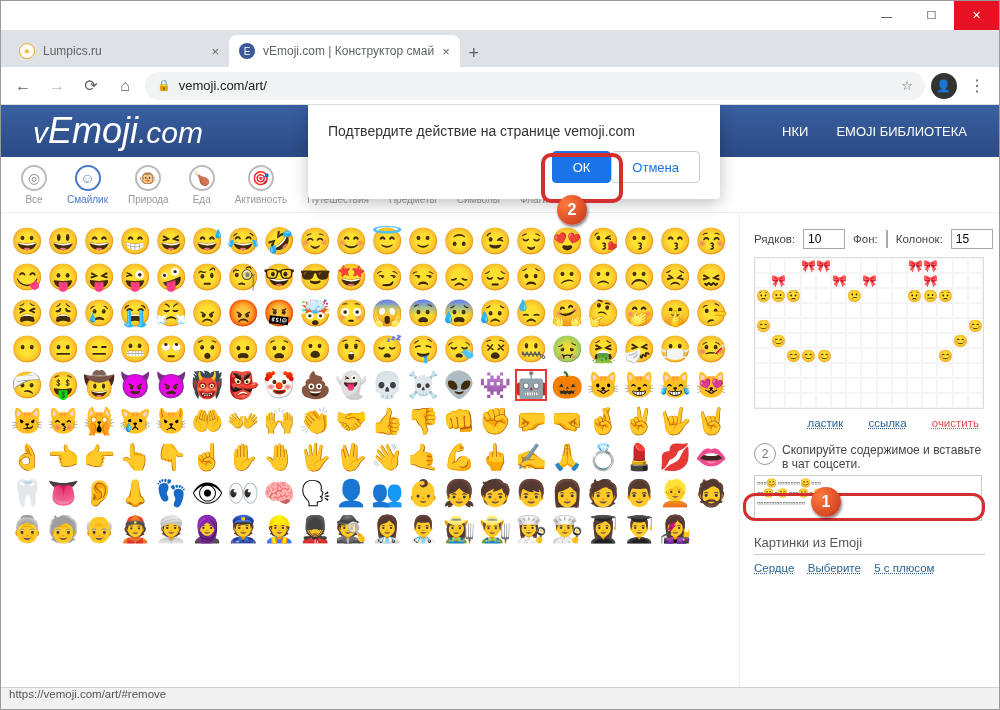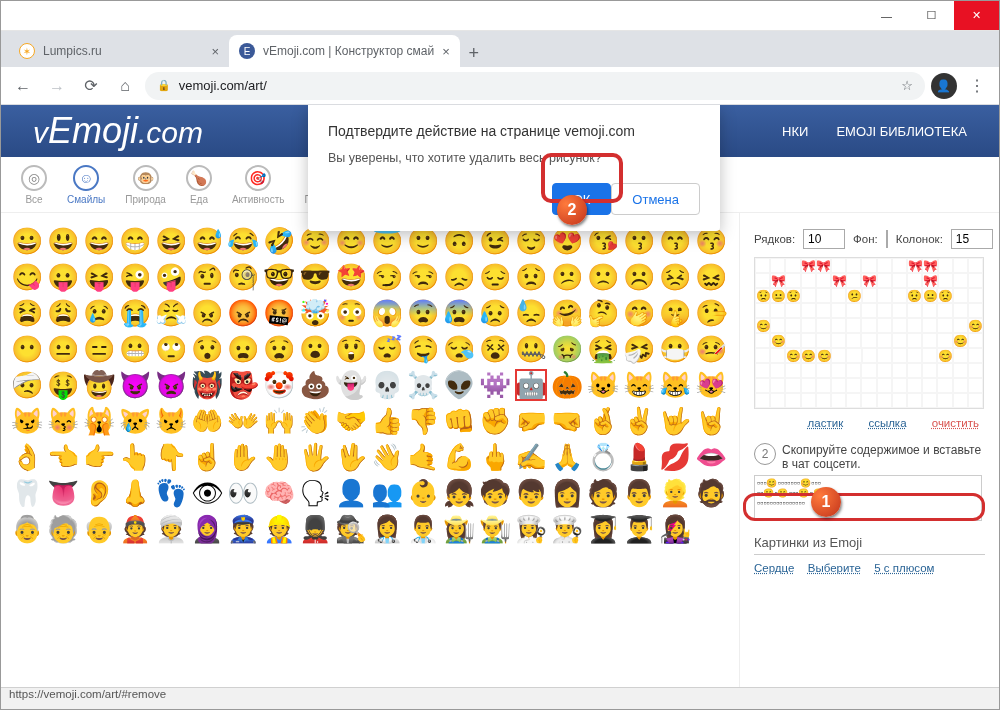--- a/index.html
+++ b/index.html
@@ -134,21 +134,21 @@
     </div>
   </div>
 
   <div class="cats" id="cats">
       <div class="cat">
         <div class="cicon">◎</div>
         <span>Все</span>
       </div>
       <div class="cat sel">
         <div class="cicon">☺</div>
-        <span>Смайлы</span>
+        <span>Смайлик</span>
       </div>
       <div class="cat">
         <div class="cicon">🐵</div>
         <span>Природа</span>
       </div>
       <div class="cat">
         <div class="cicon">🍗</div>
         <span>Еда</span>
       </div>
       <div class="cat">
@@ -555,21 +555,20 @@
         <h4>Картинки из Emoji</h4>
         <a>Сердце</a>
         <a>Выберите</a>
         <a>5 с плюсом</a>
       </div>
     </div>
   </div>
 
   <div class="dialog">
     <div class="dtitle">Подтвердите действие на странице vemoji.com</div>
-    <div class="dmsg">Вы уверены, что хотите удалить весь рисунок?</div>
     <div class="dbtns">
       <button class="ok">ОК</button>
       <button>Отмена</button>
     </div>
   </div>
   <div class="okframe"></div>
   <div class="hilite1"></div>
   <div class="badge b1">1</div>
   <div class="badge b2">2</div>
 

